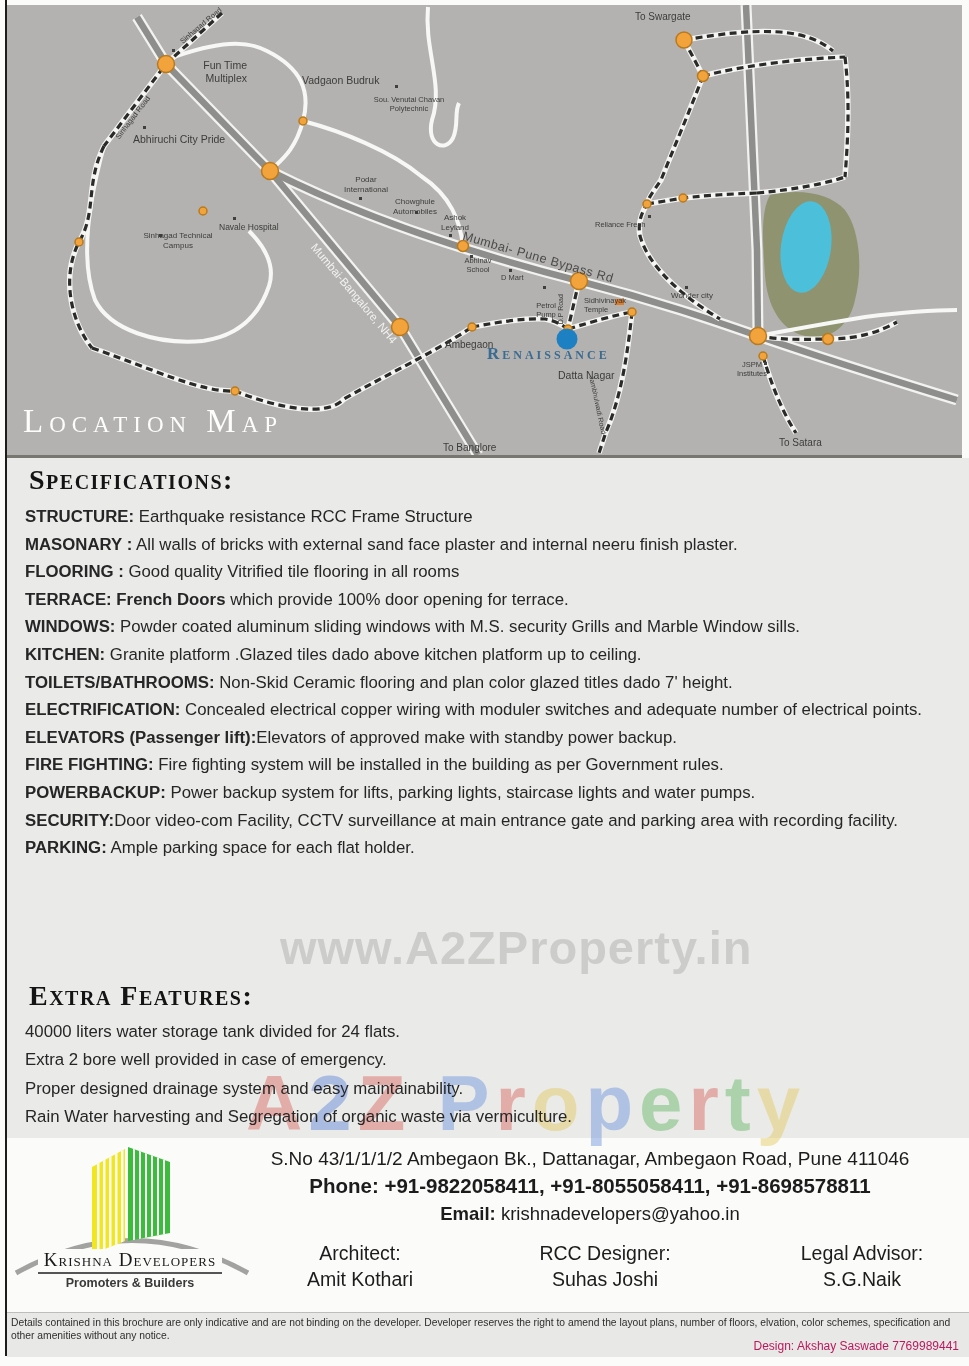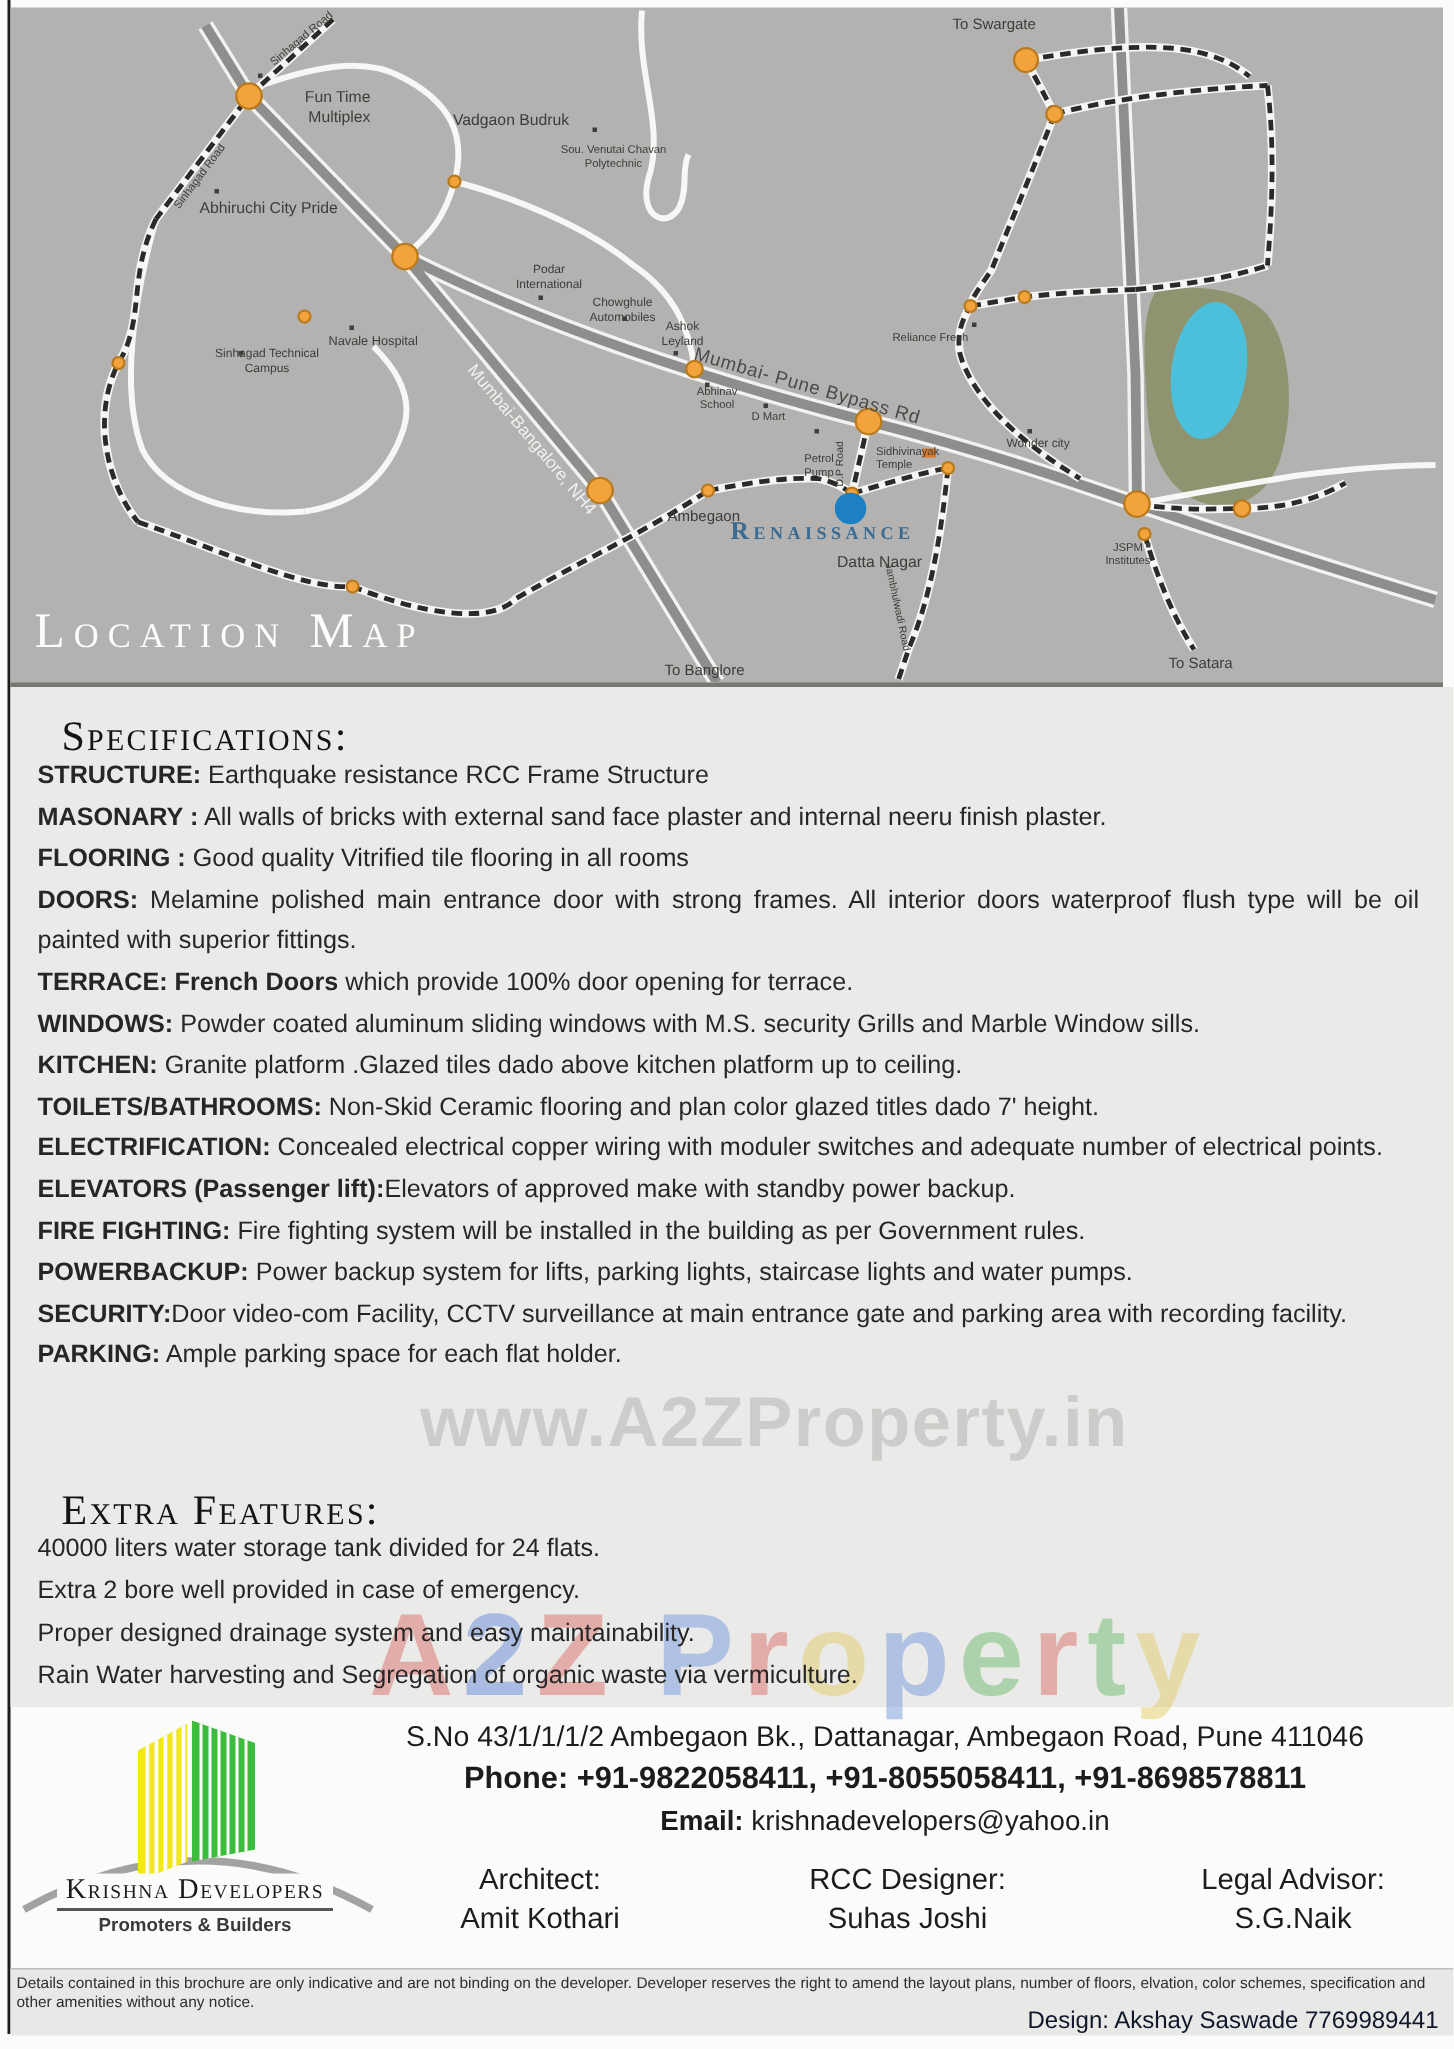--- a/index.html
+++ b/index.html
@@ -11,22 +11,22 @@
        overflow:hidden;border-bottom:3px solid #77776f;}
   .map svg{position:absolute;left:0;top:0;z-index:0;}
   .ml{position:absolute;color:#3c3c3a;font-size:8px;line-height:1.2;white-space:nowrap;z-index:2;}
   .ml.c{text-align:center;white-space:normal;}
   .ren{position:absolute;left:480px;top:339px;font-family:"Liberation Serif",serif;
        font-variant:small-caps;font-weight:bold;font-size:17px;letter-spacing:3px;color:#3a6b92;z-index:2;}
   .map-title{position:absolute;left:16px;top:398px;font-family:"Liberation Serif",serif;
        font-variant:small-caps;font-size:33px;letter-spacing:6px;color:#fdfdfb;z-index:2;}
   
   .specbg{position:absolute;left:7px;top:458px;width:962px;height:680px;background:#eaeae8;z-index:0;}
-  .sec-h{position:absolute;left:25px;margin:16px;font-family:"Liberation Serif",serif;
-       font-variant:small-caps;font-weight:normal;font-size:28px;letter-spacing:1.5px;color:#141414;z-index:2;}
+  .sec-h{position:absolute;left:25px;margin:4px;font-family:"Liberation Serif",serif;
+       font-variant:small-caps;font-weight:bold;font-size:28px;letter-spacing:1.5px;color:#141414;z-index:2;}
   #spec-h{top:460px;} #extra-h{top:976px;}
   .spec-body{position:absolute;left:25px;top:503px;width:921px;font-size:16.8px;
        line-height:27.6px;color:#262626;text-align:justify;z-index:2;}
   .spec-body p{margin:0;}
   .extra-body{position:absolute;left:25px;top:1018px;width:920px;font-size:16.8px;
        line-height:28.4px;color:#262626;z-index:2;}
   .extra-body p{margin:0;}
   .wm-center{position:absolute;left:280px;top:920px;font-size:47px;font-weight:bold;
        color:#a9a9a7;opacity:.45;letter-spacing:1px;z-index:1;}
   .wm-brand{position:absolute;left:246px;top:1058px;font-size:78px;font-weight:bold;
@@ -44,21 +44,21 @@
   .logo-svg{position:absolute;left:12px;top:1140px;z-index:1;}
   .logo-name{position:absolute;left:38px;top:1249px;width:184px;text-align:center;
        font-family:"Liberation Serif",serif;font-variant:small-caps;font-size:19px;letter-spacing:1px;
        color:#1a1a1a;background:#fbfbf9;border-bottom:2px solid #555;padding-bottom:1px;z-index:2;}
   .logo-tag{position:absolute;left:60px;top:1276px;width:140px;text-align:center;font-weight:bold;
        font-size:12.5px;color:#3a3a3a;background:#fbfbf9;z-index:2;}
   
   .disc{position:absolute;left:7px;top:1312px;width:962px;height:44px;background:#e8e8e6;
        border-top:1px solid #bdbdbb;z-index:4;}
   .disc-text{position:absolute;left:4px;top:4px;width:950px;font-size:10.3px;line-height:12.5px;color:#2e2e2e;}
-  .disc-credit{position:absolute;right:10px;top:26px;font-size:16px;color:#0f172a;}
+  .disc-credit{position:absolute;right:10px;top:26px;font-size:12px;color:#be185d;}
 </style>
 </head>
 <body>
 
 <div class="leftline"></div>
 
 <div class="map">
   <svg width="955" height="450" viewBox="0 0 955 450">
 
     <g>
@@ -201,21 +201,20 @@
 </div>
 
 <div class="specbg"></div>
 <div class="wm-center">www.A2ZProperty.in</div>
 
 <h2 class="sec-h" id="spec-h">Specifications:</h2>
 <div class="spec-body">
   <p><b>STRUCTURE:</b><span> Earthquake resistance RCC Frame Structure</span></p>
   <p><b>MASONARY :</b><span> All walls of bricks with external sand face plaster and internal neeru finish plaster.</span></p>
   <p><b>FLOORING :</b><span> Good quality Vitrified tile flooring in all rooms</span></p>
-  <p><b>DOORS:</b><span> Melamine polished main entrance door with strong frames. All interior doors waterproof flush type will be oil painted with superior fittings.</span></p>
   <p><b>TERRACE:</b><b> French Doors</b><span> which provide 100% door opening for terrace.</span></p>
   <p><b>WINDOWS:</b><span> Powder coated aluminum sliding windows with M.S. security Grills and Marble Window sills.</span></p>
   <p><b>KITCHEN:</b><span> Granite platform .Glazed tiles dado above kitchen platform up to ceiling.</span></p>
   <p><b>TOILETS/BATHROOMS:</b><span> Non-Skid Ceramic flooring and plan color glazed titles dado 7' height.</span></p>
   <p><b>ELECTRIFICATION:</b><span> Concealed electrical copper wiring with moduler switches and adequate number of electrical points.</span></p>
   <p><b>ELEVATORS (Passenger lift):</b><span>Elevators of approved make with standby power backup.</span></p>
   <p><b>FIRE FIGHTING:</b><span> Fire fighting system will be installed in the building as per Government rules.</span></p>
   <p><b>POWERBACKUP:</b><span> Power backup system for lifts, parking lights, staircase lights and water pumps.</span></p>
   <p><b>SECURITY:</b><span>Door video-com Facility, CCTV surveillance at main entrance gate and parking area with recording facility.</span></p>
   <p><b>PARKING:</b><span> Ample parking space for each flat holder.</span></p>

